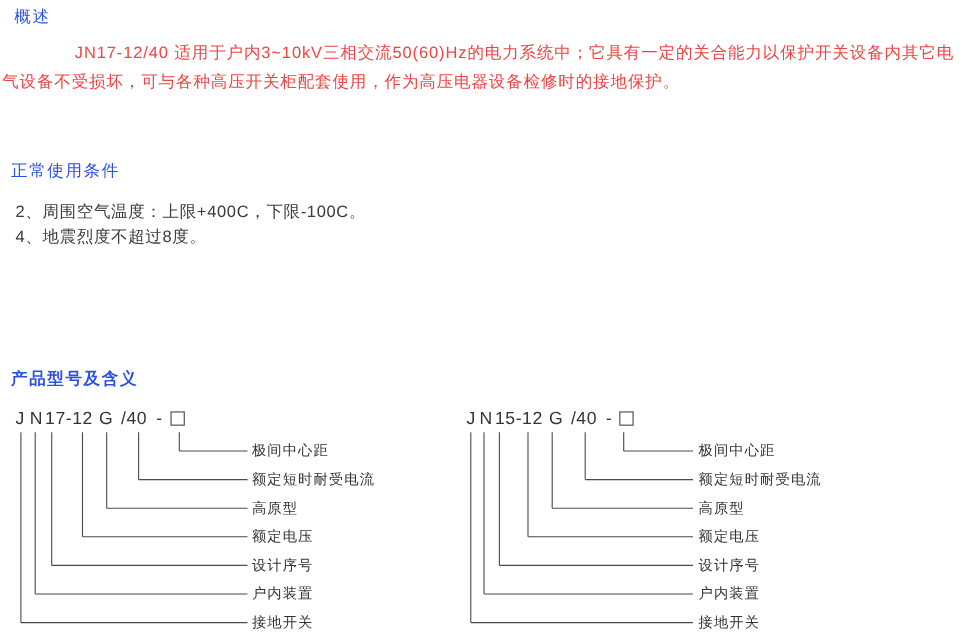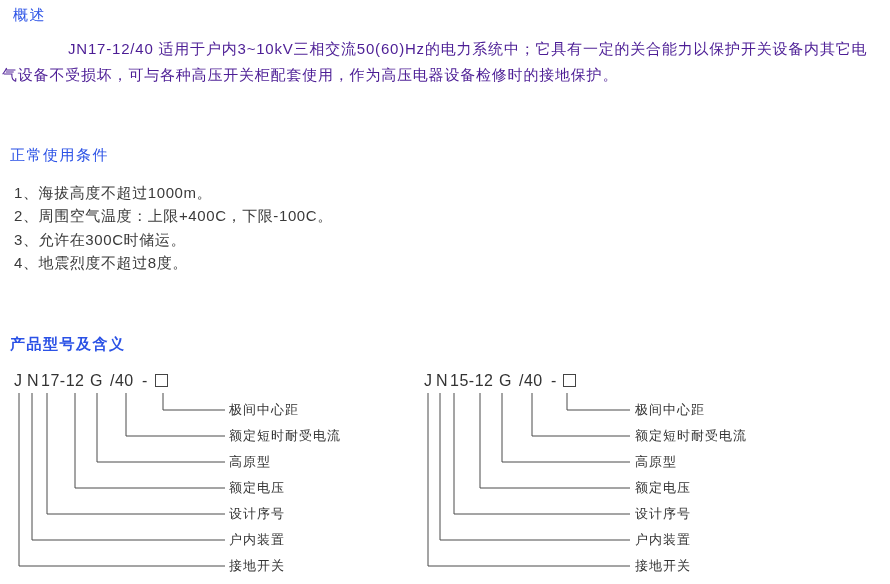--- a/index.html
+++ b/index.html
@@ -8,21 +8,21 @@
     background:#ffffff;color:#333333;
     font-family:"Liberation Sans","DejaVu Sans",sans-serif;
   }
   .heading{
     position:absolute;color:#2b52e6;font-size:15px;font-weight:500;
     letter-spacing:1.5px;white-space:nowrap;
   }
   .para{
     position:absolute;left:2px;top:36px;width:872px;
     font-size:15px;line-height:25.5px;letter-spacing:0.8px;
-    text-indent:66px;color:#4c1d95;
+    text-indent:66px;color:#ef4444;
   }
   .cond-list{
     position:absolute;left:14px;top:181px;margin:0;padding:0;list-style:none;
     font-size:15px;line-height:23.3px;letter-spacing:0.6px;color:#3a3a3a;
   }
   .diagram{position:absolute;top:370px;width:350px;height:212px;}
   .diagram-left{left:14px;}
   .diagram-right{left:424px;}
   .code-part{position:absolute;top:2px;font-size:16px;letter-spacing:0.5px;color:#333;white-space:nowrap;}
   .code-square{position:absolute;top:4px;width:11px;height:11px;border:1.5px solid #444;background:#fff;}
@@ -30,23 +30,21 @@
   .dlabel{position:absolute;font-size:13px;letter-spacing:1px;color:#333;white-space:nowrap;line-height:16px;}
 </style>
 </head>
 <body>
 
 <div class="heading" style="left:13px;top:6px;">概述</div>
 <div class="para">JN17-12/40 适用于户内3~10kV三相交流50(60)Hz的电力系统中；它具有一定的关合能力以保护开关设备内其它电气设备不受损坏，可与各种高压开关柜配套使用，作为高压电器设备检修时的接地保护。</div>
 
 <div class="heading" style="left:10px;top:146px;text-align:right;">正常使用条件</div>
 <ul class="cond-list">
-  <li>1、海拔高度不超过1000m。</li>
   <li>2、周围空气温度：上限+400C，下限-100C。</li>
-  <li>3、允许在300C时储运。</li>
   <li>4、地震烈度不超过8度。</li>
 </ul>
 
 <div class="heading" style="left:10px;top:335px;font-weight:bold;">产品型号及含义</div>
 
 <div class="diagram diagram-left">
   <span class="code-part" style="left:0px;">J</span>
   <span class="code-part" style="left:13px;">N</span>
   <span class="code-part" style="left:27px;">17-12</span>
   <span class="code-part" style="left:76px;">G</span>

